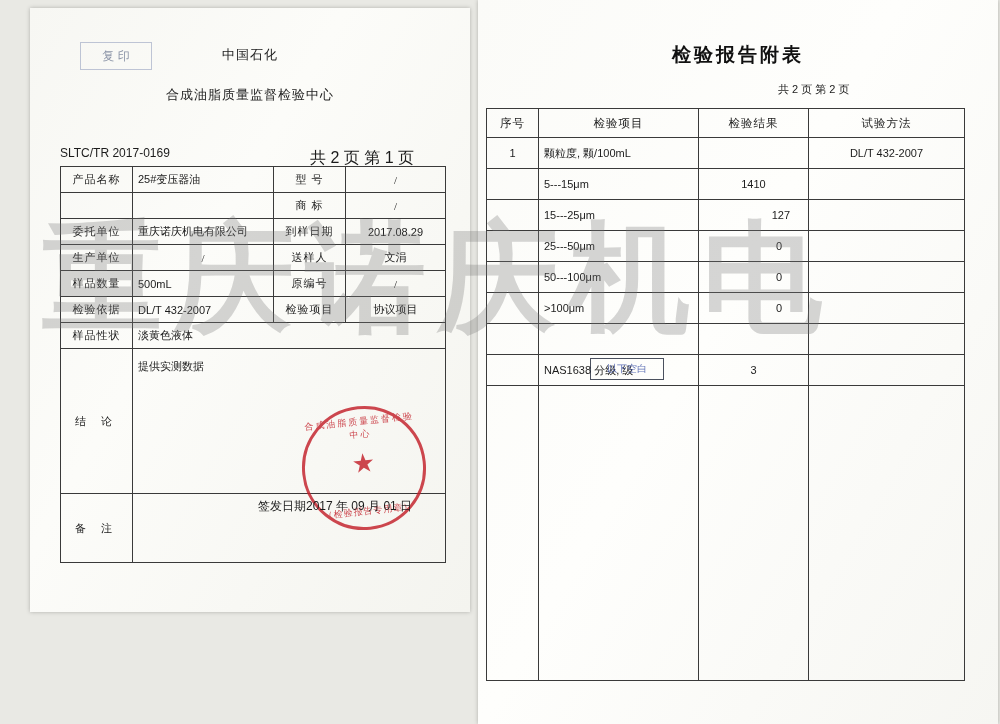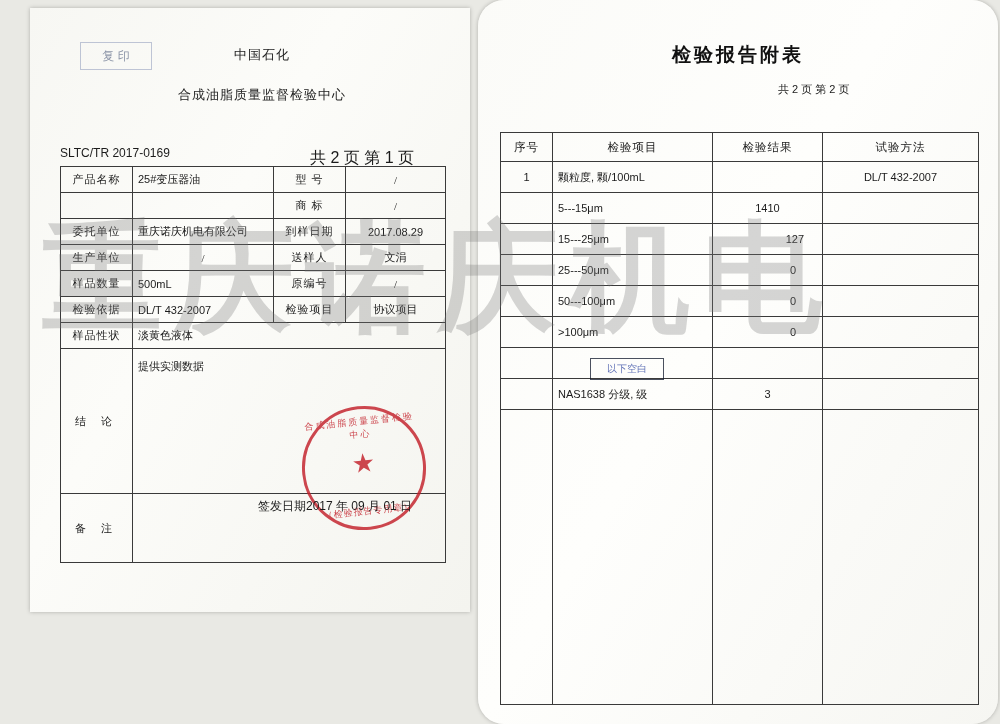--- a/index.html
+++ b/index.html
@@ -17,24 +17,23 @@
   }
   
   #page-left{
     left:30px;top:8px;width:440px;height:604px;
     background:linear-gradient(120deg,#f7f7f3 0%,#fcfcf9 40%,#f4f4ef 100%);
   }
   
   #page-right{
     left:478px;top:0px;width:520px;height:724px;
     background:linear-gradient(120deg,#fbfbf8 0%,#fefefc 45%,#f6f6f2 100%);
-    border-radius:26px;
-  }
-
-  .hdr-center{text-align:center;margin-left:12px;}
+  }
+
+  .hdr-center{text-align:center;}
   .t-org1{font-size:13px;color:#222;letter-spacing:1px;}
   .t-org2{font-size:13px;color:#222;letter-spacing:1px;}
   .t-title{font-size:21px;font-weight:bold;color:#111;letter-spacing:4px;}
 
   
   #l-org1{position:absolute;left:0;top:38px;width:440px;}
   #l-org2{position:absolute;left:0;top:78px;width:440px;}
   #l-title{position:absolute;left:0;top:105px;width:440px;}
   #l-code{position:absolute;left:30px;top:138px;font-size:12px;color:#1b1b1b;}
   #l-pages{position:absolute;left:280px;top:140px;font-size:16px;color:#1b1b1b;}
@@ -93,21 +92,21 @@
   
   #l-stamp{
     position:absolute;left:50px;top:34px;width:70px;height:26px;
     border:1px solid #9fa9c4;color:#53607f;font-size:12px;
     text-align:center;line-height:26px;opacity:.65;
   }
 
   
   #r-title{position:absolute;left:0;top:42px;width:520px;text-align:center;font-size:19px;font-weight:bold;color:#111;letter-spacing:3px;}
   #r-pages{position:absolute;left:300px;top:82px;font-size:11px;color:#1b1b1b;}
-  #r-table{position:absolute;left:22px;top:108px;width:478px;margin-top:24px;}
+  #r-table{position:absolute;left:8px;top:108px;width:478px;}
   #r-table td{height:26px;}
   #r-table td.head{text-align:center;font-size:11.5px;letter-spacing:1px;height:24px;}
   .cellpad{padding-left:26px;}
 
   
   #r-bluestamp{
     position:absolute;left:590px;top:358px;width:72px;height:20px;
     border:1px solid #0f172a;color:#2d44a0;font-size:10px;text-align:center;
     line-height:20px;opacity:.75;
   }

